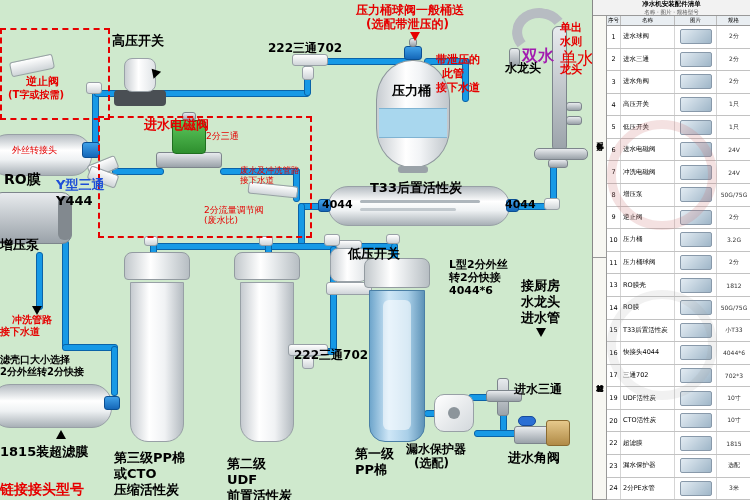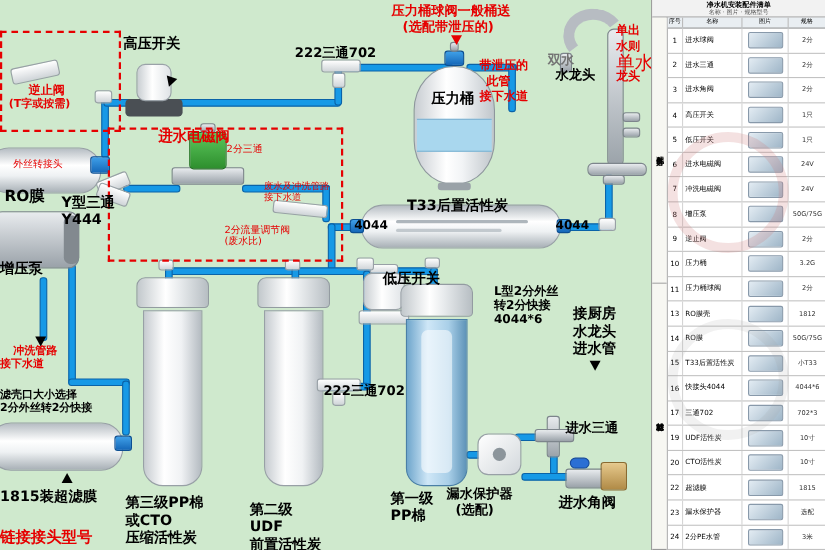--- a/index.html
+++ b/index.html
@@ -174,33 +174,33 @@
   <div class="arr arr-down" style="left:536px;top:328px;"></div>
 
   <div id="diagram-labels">
       <div class="lbl" style="left: 112px; top: 34px; color: rgb(0, 0, 0); font-size: 13px; font-weight: bold;">高压开关</div>
       <div class="lbl" style="left: 356px; top: 4px; color: rgb(230, 0, 0); font-size: 12px; font-weight: bold;">压力桶球阀一般桶送</div>
       <div class="lbl" style="left: 366px; top: 18px; color: rgb(230, 0, 0); font-size: 12px; font-weight: bold;">(选配带泄压的)</div>
       <div class="lbl" style="left: 268px; top: 42px; color: rgb(0, 0, 0); font-size: 12px; font-weight: bold;">222三通702</div>
       <div class="lbl" style="left: 436px; top: 54px; color: rgb(230, 0, 0); font-size: 11px; font-weight: bold;">带泄压的</div>
       <div class="lbl" style="left: 442px; top: 68px; color: rgb(230, 0, 0); font-size: 11px; font-weight: bold;">此管</div>
       <div class="lbl" style="left: 436px; top: 82px; color: rgb(230, 0, 0); font-size: 11px; font-weight: bold;">接下水道</div>
-      <div class="lbl" style="left: 498px; top: 48px; color: #737373; font-size: 12px; font-weight: bold;">双水</div>
+      <div class="lbl" style="left: 522px; top: 48px; color: #a21caf; font-size: 16px; font-weight: bold;">双水</div>
       <div class="lbl" style="left: 505px; top: 62px; color: rgb(0, 0, 0); font-size: 12px; font-weight: bold;">水龙头</div>
       <div class="lbl" style="left: 560px; top: 22px; color: rgb(230, 0, 0); font-size: 11px; font-weight: bold;">单出</div>
       <div class="lbl" style="left: 560px; top: 36px; color: rgb(230, 0, 0); font-size: 11px; font-weight: bold;">水则</div>
       <div class="lbl" style="left: 560px; top: 50px; color: rgb(230, 0, 0); font-size: 17px; font-weight: normal;">单水</div>
       <div class="lbl" style="left: 560px; top: 64px; color: rgb(230, 0, 0); font-size: 11px; font-weight: bold;">龙头</div>
       <div class="lbl" style="left: 392px; top: 84px; color: rgb(0, 0, 0); font-size: 13px; font-weight: bold;">压力桶</div>
       <div class="lbl" style="left: 144px; top: 118px; color: rgb(230, 0, 0); font-size: 13px; font-weight: bold;">进水电磁阀</div>
       <div class="lbl" style="left: 26px; top: 76px; color: rgb(230, 0, 0); font-size: 11px; font-weight: bold;">逆止阀</div>
       <div class="lbl" style="left: 8px; top: 90px; color: rgb(230, 0, 0); font-size: 10px; font-weight: bold;">(T字或按需)</div>
       <div class="lbl" style="left: 12px; top: 146px; color: rgb(230, 0, 0); font-size: 9px;">外丝转接头</div>
       <div class="lbl" style="left: 4px; top: 172px; color: rgb(0, 0, 0); font-size: 14px; font-weight: bold;">RO膜</div>
-      <div class="lbl" style="left: 56px; top: 178px; color: #000000; font-size: 13px; font-weight: bold;">Y型三通</div>
+      <div class="lbl" style="left: 56px; top: 178px; color: #1d4ed8; font-size: 13px; font-weight: bold;">Y型三通</div>
       <div class="lbl" style="left: 56px; top: 194px; color: rgb(0, 0, 0); font-size: 13px; font-weight: bold; text-align: right;">Y444</div>
       <div class="lbl" style="left: 0px; top: 238px; color: rgb(0, 0, 0); font-size: 13px; font-weight: bold;">增压泵</div>
       <div class="lbl" style="left: 206px; top: 132px; color: rgb(230, 0, 0); font-size: 9px;">2分三通</div>
       <div class="lbl" style="left: 240px; top: 166px; color: rgb(230, 0, 0); font-size: 8.5px;">废水及冲洗管路</div>
       <div class="lbl" style="left: 240px; top: 176px; color: rgb(230, 0, 0); font-size: 8.5px;">接下水道</div>
       <div class="lbl" style="left: 204px; top: 206px; color: rgb(230, 0, 0); font-size: 9px;">2分流量调节阀</div>
       <div class="lbl" style="left: 204px; top: 216px; color: rgb(230, 0, 0); font-size: 9px;">(废水比)</div>
       <div class="lbl" style="left: 370px; top: 181px; color: rgb(0, 0, 0); font-size: 13px; font-weight: bold;">T33后置活性炭</div>
       <div class="lbl" style="left: 322px; top: 199px; color: rgb(0, 0, 0); font-size: 11px; font-weight: bold;">4044</div>
       <div class="lbl" style="left: 505px; top: 199px; color: rgb(0, 0, 0); font-size: 11px; font-weight: bold;">4044</div>

